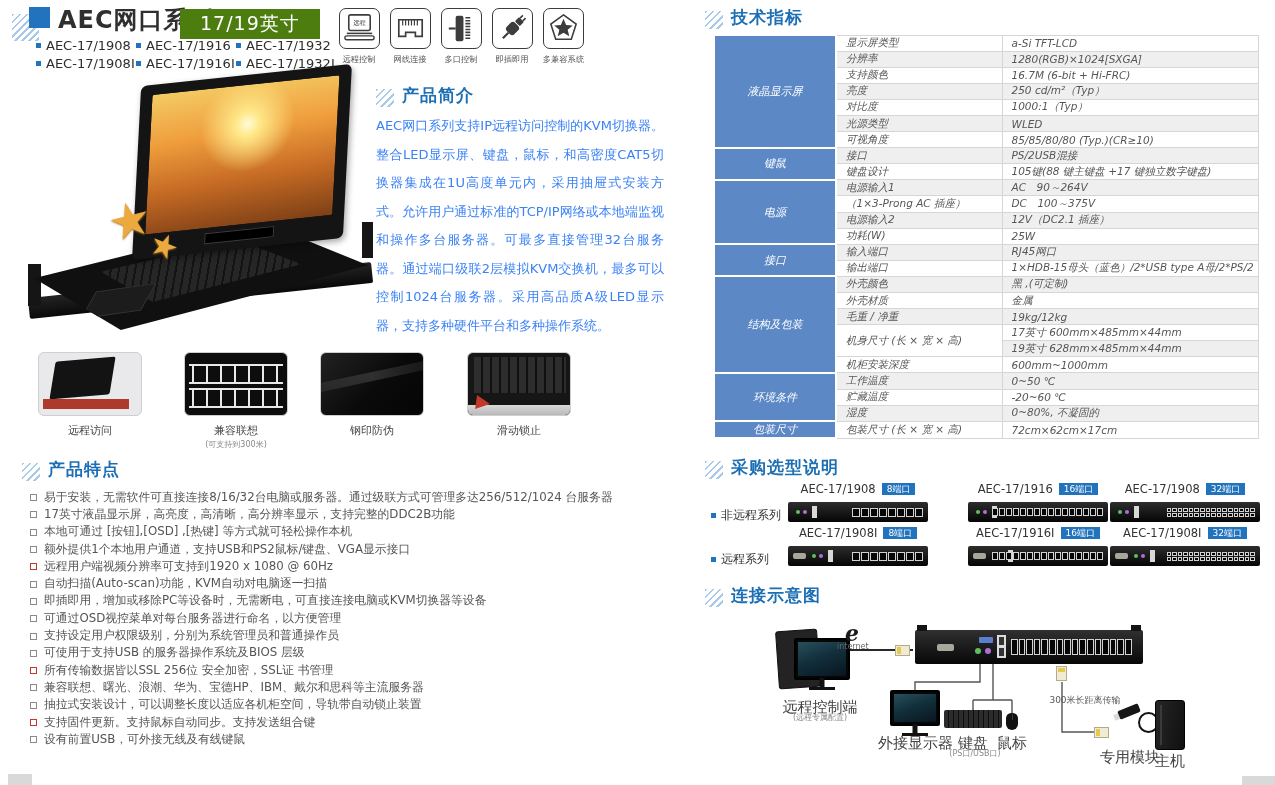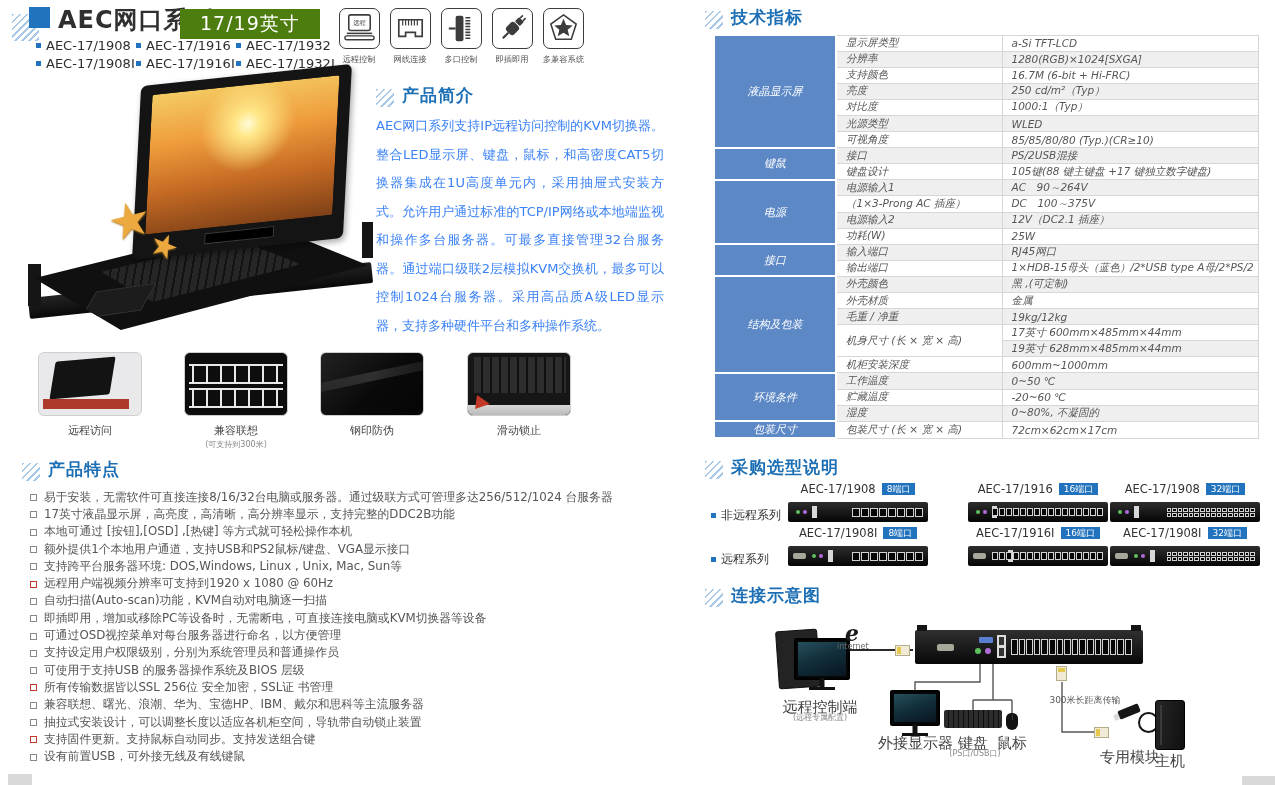--- a/index.html
+++ b/index.html
@@ -290,24 +290,20 @@
       <span>17英寸液晶显示屏，高亮度，高清晰，高分辨率显示，支持完整的DDC2B功能</span>
     </li>
     <li>
       <span class="bullet"></span>
       <span>本地可通过 [按钮],[OSD] ,[热键] 等方式就可轻松操作本机</span>
     </li>
     <li>
       <span class="bullet"></span>
       <span>额外提供1个本地用户通道，支持USB和PS2鼠标/键盘、VGA显示接口</span>
     </li>
-    <li>
-      <span class="bullet"></span>
-      <span>支持跨平台服务器环境: DOS,Windows, Linux , Unix, Mac, Sun等</span>
-    </li>
     <li class="red">
       <span class="bullet"></span>
       <span>远程用户端视频分辨率可支持到1920 x 1080 @ 60Hz</span>
     </li>
     <li>
       <span class="bullet"></span>
       <span>自动扫描(Auto-scan)功能，KVM自动对电脑逐一扫描</span>
     </li>
     <li>
       <span class="bullet"></span>

